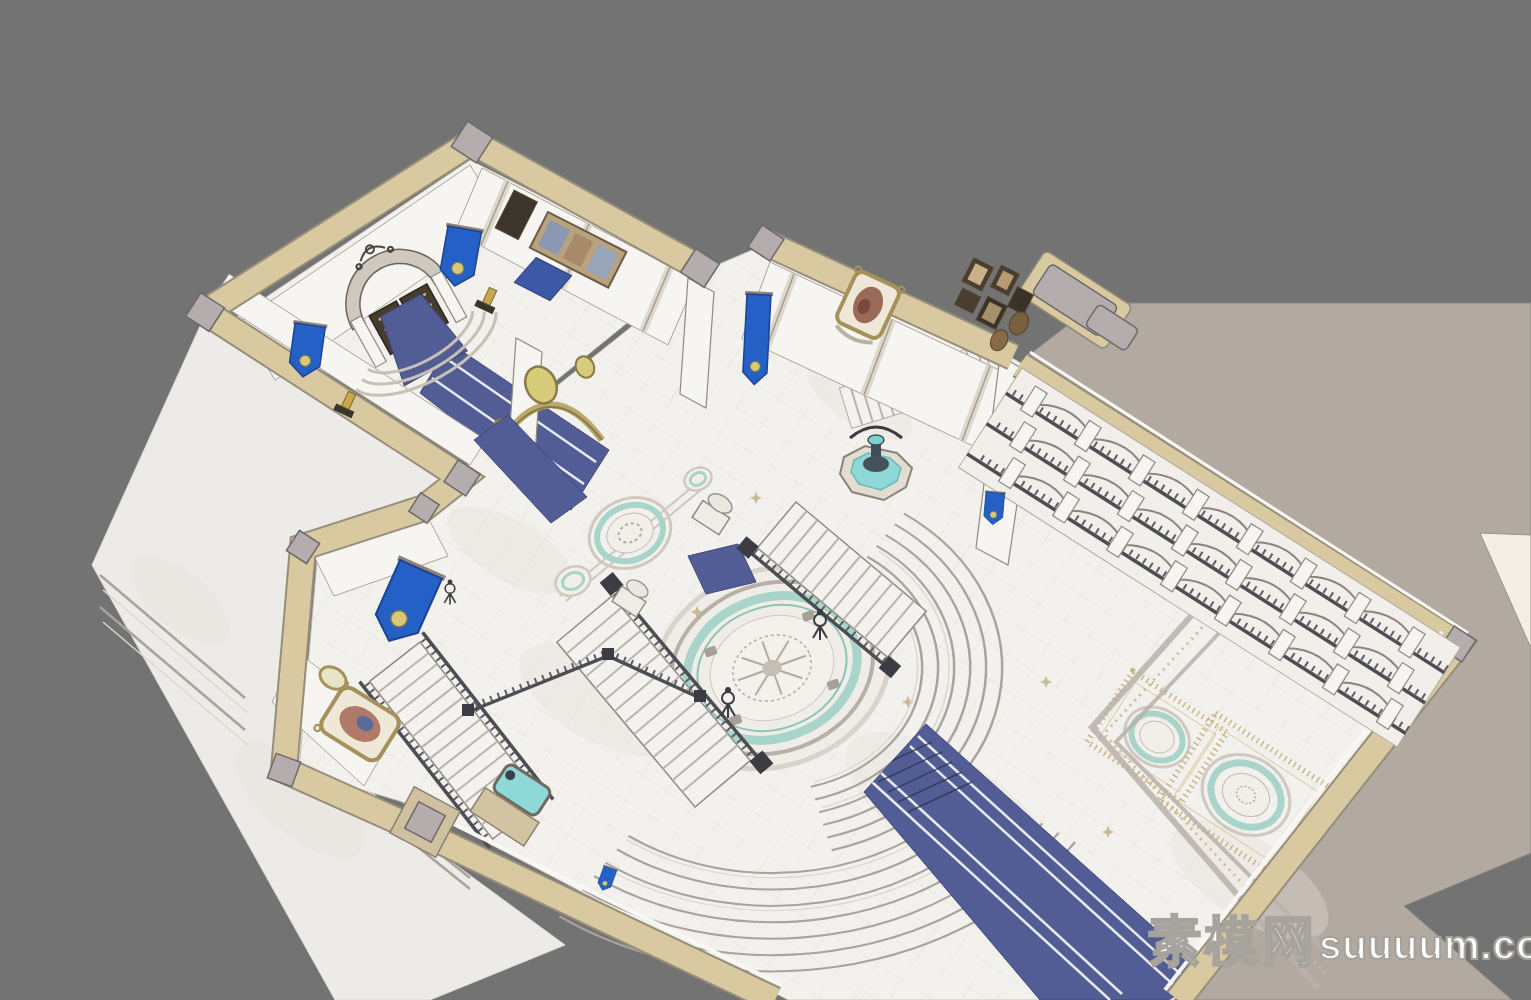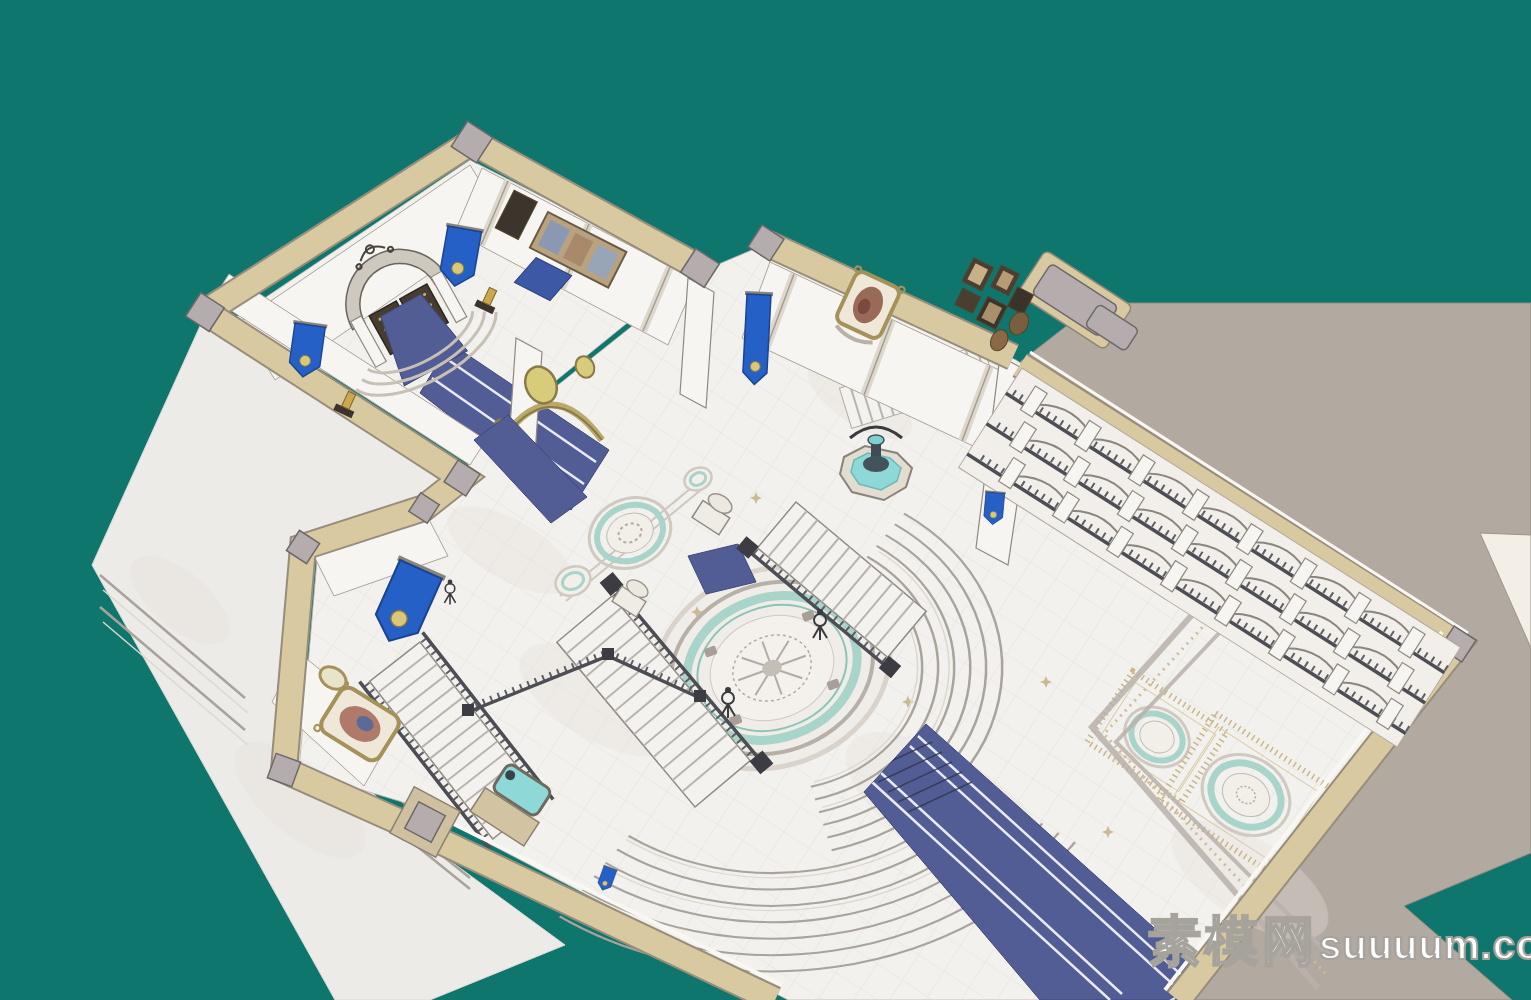--- a/index.html
+++ b/index.html
@@ -3,21 +3,21 @@
 <meta charset="utf-8">
 <style>
   :root{
     --beige:#d8c9a0; --beige-edge:#968d7b; --taupe:#b2a9a1; --cream:#f3efe6;
     --wall:#f7f5f1; --floor:#f3f1ed; --floor-ext:#edebe7; --tile:#dbd7d1;
     --carpet:#535d95; --carpet-dark:#3e4878; --banner:#2560c6;
     --water:#8fd8d8; --teal:#a9d4c9; --stone:#b5adad; --dark:#4c4a4e;
     --gold:#c9b36a; --bronze:#463d2f; --glass:#cfe0e8;
   }
   html,body{margin:0;padding:0;background:#fff;}
-  .stage{position:relative;width:1531px;height:1000px;overflow:hidden;background:#0f766e;
+  .stage{position:relative;width:1531px;height:1000px;overflow:hidden;background:#737373;
          font-family:"Liberation Sans",sans-serif;}
   svg{position:absolute;left:0;top:0;}
   .band-e{stroke:var(--beige-edge);stroke-width:28;fill:none;}
   .band-f{stroke:var(--beige);stroke-width:24;fill:none;}
   .cap{fill:var(--stone);stroke:#6e686a;stroke-width:1.5;}
   .wallface{fill:var(--wall);stroke:#aaa49a;stroke-width:1;}
   .pier{fill:var(--wall);stroke:#8f8a80;stroke-width:1.2;}
   .tread{stroke:#b9b4ad;stroke-width:2;fill:none;}
   .rail{stroke:#4d4d54;stroke-width:3.5;fill:none;}
   .baluster{stroke:#5d5d63;stroke-width:6;stroke-dasharray:2 6;fill:none;}

